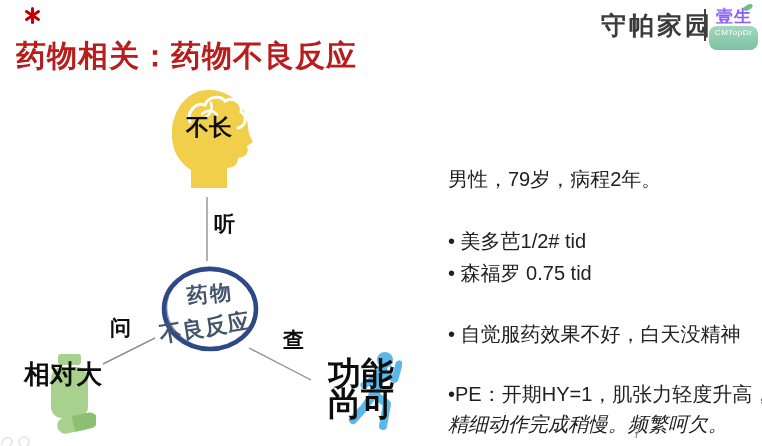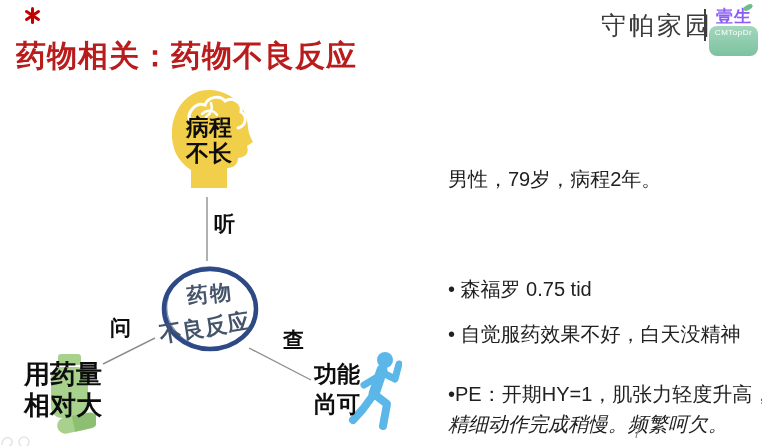--- a/index.html
+++ b/index.html
@@ -19,46 +19,46 @@
     left: 16px; top: 36px;
     font-size: 30px; font-weight: 700;
     color: #b91c1c; letter-spacing: 1px;
     white-space: nowrap;
   }
 
   
   .brand-text {
     left: 601px; top: 9px;
     font-family: "Liberation Serif", serif;
-    font-size: 25px; font-weight: 400;
+    font-size: 25px; font-weight: 700;
     color: #3b3b3b; letter-spacing: 3px;
     white-space: nowrap;
   }
   .logo-divider { left: 704px; top: 9px; width: 2px; height: 32px; background: #3f3f3f; }
   .logo-name {
     left: 710px; top: 5px; width: 48px;
     text-align: center;
     font-family: "Liberation Serif", serif;
     font-size: 17px; font-weight: 900; color: #8b5cf6;
     letter-spacing: 1px; white-space: nowrap;
   }
   .logo-badge {
-    left: 709px; top: 26px; width: 49px; height: 30px;
+    left: 709px; top: 26px; width: 49px; height: 24px;
     background: linear-gradient(180deg, #a3d7bd, #7cc2a0);
     border-radius: 8px;
     color: #ffffff; font-size: 8px; line-height: 14px;
     text-align: center; letter-spacing: 0.5px;
     white-space: nowrap;
   }
 
   
   .node-label { color: #0d0d0d; font-weight: 800; text-align: center; }
   .node-top-label   { left: 166px; top: 114px; width: 86px; font-size: 23px; line-height: 26px; z-index: 3; }
   .node-left-label  { left: 24px;  top: 359px; width: 116px; font-size: 26px; line-height: 31px; text-align: left; z-index: 3; }
-  .node-right-label { left: 314px; top: 359px; width: 80px; font-size: 23px; line-height: 30px; text-align: left; z-index: 3; }
+  .node-right-label { left: 314px; top: 359px; width: 80px; font-size: 33px; line-height: 30px; text-align: right; z-index: 3; }
 
   .connector-label { color: #0d0d0d; font-weight: 800; font-size: 21px; z-index: 3; }
   .label-listen { left: 214px; top: 210px; }
   .label-ask    { left: 110px; top: 314px; }
   .label-check  { left: 283px; top: 326px; }
 
   .circle-text {
     color: #44546a; font-weight: 800; text-align: center;
     z-index: 3; white-space: nowrap;
   }
@@ -67,21 +67,21 @@
 
   
   .case-line {
     left: 448px;
     font-size: 20px; color: #212121;
     white-space: nowrap;
   }
   .case-heading  { top: 134px; }
   .case-patient  { top: 166px; }
   .case-med-1    { top: 228px; }
-  .case-med-2    { top: 276px; }
+  .case-med-2    { top: 260px; }
   .case-symptom  { top: 321px; }
   .case-pe-1     { top: 381px; }
   .case-pe-2     { top: 411px; font-style: italic; }
 
   .page-number { left: 633px; top: 425px; font-size: 14px; color: #8a8a8a; }
 
   svg { display: block; }
   .icon-layer { z-index: 1; }
   .line-layer { left: 0; top: 0; z-index: 2; pointer-events: none; }
 </style>
@@ -115,21 +115,20 @@
       <line x1="249" y1="348" x2="311" y2="380"></line>
     </g>
   </svg>
 
   <svg class="abs icon-layer" style="left:164px; top:88px;" width="92" height="102" viewBox="0 0 92 102">
     <path fill="#f2cf4a" d="M46,2 C68,3 83,19 84,39 C84.5,46 87,50 89,54 L83,58 C85,64 83,69 74,70 C74,76 70,80 63,80 L63,100 L27,100 L27,82 C13,73 7,59 8,43 C9,20 25,1 46,2 Z"></path>
     <path fill="none" stroke="#ffffff" stroke-width="3" stroke-linecap="round" d="M26,34 C22,24 32,14 41,17 C44,8 57,7 61,13 C69,8 79,15 77,24 C84,28 82,38 74,40"></path>
     <path fill="none" stroke="#ffffff" stroke-width="2.5" stroke-linecap="round" d="M38,26 C43,21 50,22 53,27 M47,15 C49,20 47,26 42,29"></path>
   </svg>
   <div class="abs node-label node-top-label">
-    <div>病程</div>
     <div>不长</div>
   </div>
 
   <div class="abs connector-label label-listen">听</div>
   <div class="abs connector-label label-ask">问</div>
   <div class="abs connector-label label-check">查</div>
 
   <svg class="abs" style="left:158px; top:264px; z-index:2;" width="104" height="92" viewBox="0 0 104 92">
     <ellipse cx="52" cy="45" rx="46" ry="40" fill="none" stroke="#2d4a86" stroke-width="4.5"></ellipse>
     <ellipse cx="53" cy="44" rx="45" ry="40.5" fill="none" stroke="#2d4a86" stroke-width="2.5" opacity="0.55" transform="rotate(7 52 45)"></ellipse>
@@ -141,40 +140,40 @@
     <g fill="#a9d18e">
       <rect x="14" y="0" width="23" height="11" rx="3"></rect>
       <rect x="7" y="13" width="37" height="51" rx="11"></rect>
       <g transform="rotate(-12 29 70)">
         <rect x="13" y="62" width="33" height="16" rx="8"></rect>
         <path d="M29.5,62 L46,62 A8,8 0 0 1 46,78 L29.5,78 Z" fill="#8dbf72"></path>
       </g>
     </g>
   </svg>
   <div class="abs node-label node-left-label">
-    <div>用药量</div>
     <div>相对大</div>
   </div>
 
   <svg class="abs icon-layer" style="left:348px; top:351px;" width="54" height="86" viewBox="0 0 54 86">
     <g stroke="#5bb7e8" fill="#5bb7e8" stroke-linecap="round" stroke-linejoin="round">
       <circle cx="37" cy="9" r="8" stroke="none"></circle>
       <path d="M34,19 L26,43" fill="none" stroke-width="11"></path>
       <path d="M35,22 L47,28 L51,13" fill="none" stroke-width="7"></path>
       <path d="M31,25 L16,34" fill="none" stroke-width="7"></path>
       <path d="M26,43 L39,53 L35,75" fill="none" stroke-width="8"></path>
       <path d="M26,43 L15,58 L5,69" fill="none" stroke-width="8"></path>
     </g>
   </svg>
   <div class="abs node-label node-right-label">
     <div>功能</div>
     <div>尚可</div>
   </div>
 
   <div class="abs case-line case-patient">男性，79岁，病程2年。</div>
+  <div class="abs case-line case-med-1">• 美多芭1/2# tid</div>
   <div class="abs case-line case-med-2">• 森福罗 0.75 tid</div>
   <div class="abs case-line case-symptom">• 自觉服药效果不好，白天没精神</div>
   <div class="abs case-line case-pe-1">•PE：开期HY=1，肌张力轻度升高，</div>
   <div class="abs case-line case-pe-2">精细动作完成稍慢。频繁呵欠。</div>
 
   <div class="abs page-number">7</div>
 
   <svg class="abs" style="left:0px; top:429px; opacity:0.55;" width="44" height="17" viewBox="0 0 44 17">
     <g fill="none" stroke="#cfcfcf" stroke-width="1.6">
       <path d="M2,16 C2,9 8,7 11,10 C13,12 12,16 9,17"></path>

